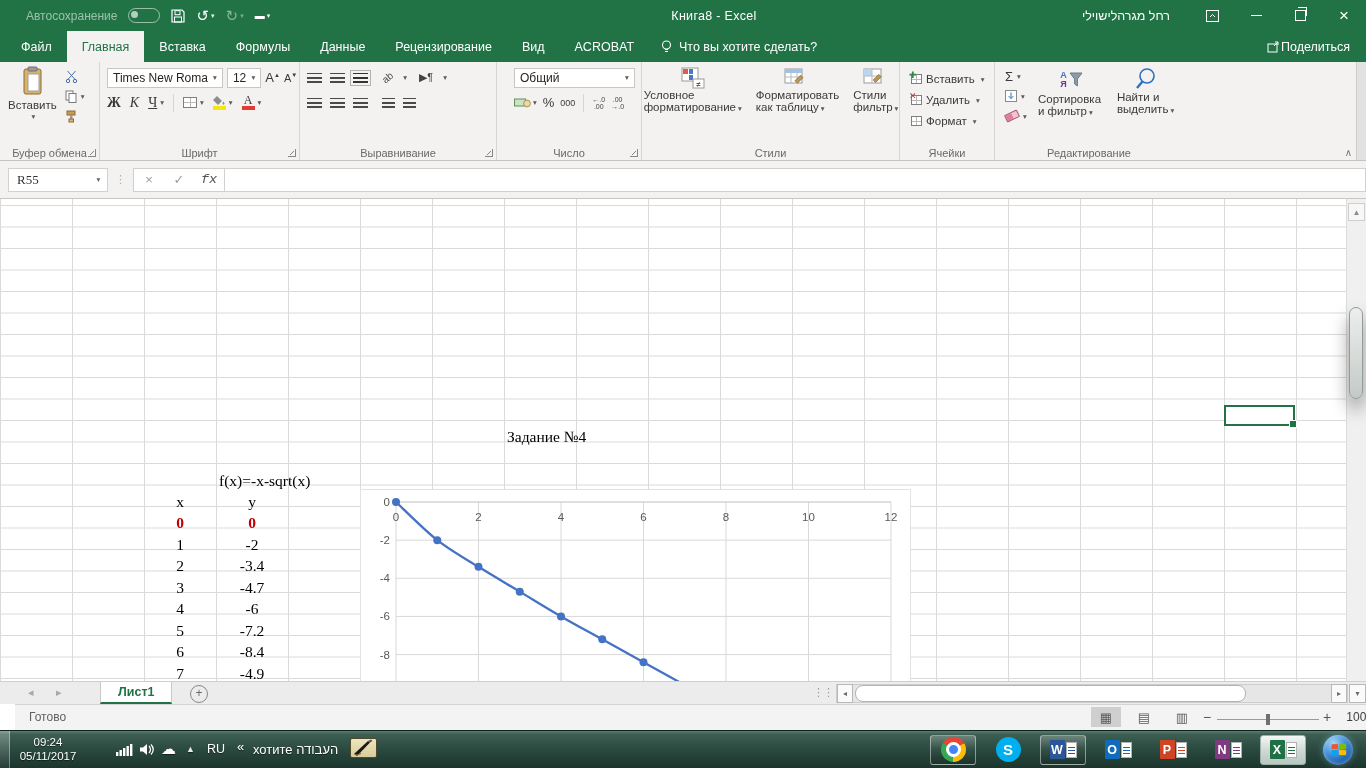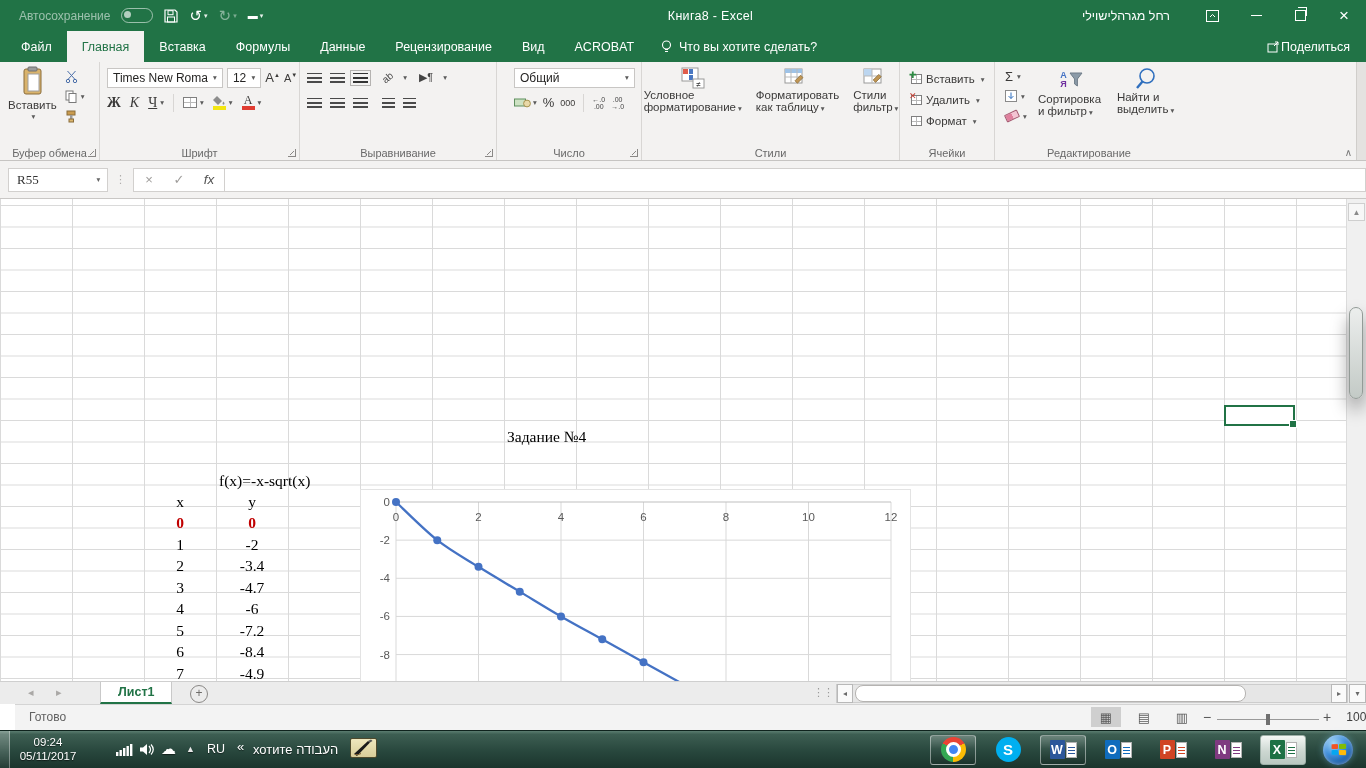--- a/index.html
+++ b/index.html
@@ -2,21 +2,21 @@
 <html style="--hl: #c00000;"><head>
 <meta charset="utf-8">
 <style>
   html,body{margin:0;padding:0}
   body{width:1366px;height:768px;overflow:hidden;position:relative;background:#fff;
        font-family:"Liberation Sans","DejaVu Sans",sans-serif;font-size:12px;color:#333;
        -webkit-font-smoothing:antialiased}
   
   #titlebar{position:absolute;left:0;top:0;width:1366px;height:31px;background:#217346;
             display:flex;align-items:center;color:#fff}
-  .qat{display:flex;align-items:flex-end;gap:11px;padding-left:19px;width:320px;flex:none}
+  .qat{display:flex;align-items:flex-end;gap:11px;padding-left:26px;width:320px;flex:none}
   .autosave{color:rgba(255,255,255,.55);font-size:12px}
   .toggle{width:30px;height:13px;border:1px solid rgba(255,255,255,.55);border-radius:8px;position:relative;flex:none}
   .toggle .knob{position:absolute;left:2px;top:2px;width:7px;height:7px;border-radius:50%;background:rgba(255,255,255,.65)}
   .qbtn{display:flex;align-items:flex-end;color:#fff;font-size:15px;line-height:15px}
   .qbtn .dd{font-size:7px;margin-left:2px;opacity:.9}
   .dim{opacity:.45}
   .wtitle{flex:1;text-align:center;font-size:12.5px;letter-spacing:.3px}
   .wright{display:flex;align-items:center;height:100%;flex:none}
   .uname{margin-right:20px;font-size:12.5px}
   .wbtn{width:44px;height:100%;display:flex;align-items:center;justify-content:center}
@@ -66,21 +66,21 @@
   #ribbon-right-strip{position:absolute;right:0;top:0;width:9px;height:98px;background:#e4e2e0;border-left:1px solid #d0cecb}
   
   #fbar{position:absolute;left:0;top:161px;width:1366px;height:38px;background:#f3f2f1;
         border-bottom:1px solid #c9c7c5;display:flex;align-items:center;box-sizing:border-box}
   #namebox{margin-left:8px;width:100px;height:24px;background:#fff;border:1px solid #d2d0ce;display:flex;align-items:center;box-sizing:border-box}
   #namebox .val{flex:1;padding-left:8px;font-size:13px;color:#333;font-family:"Liberation Serif",serif}
   #namebox .nb-dd{width:17px;height:100%;display:flex;align-items:center;justify-content:center;font-size:7.5px;color:#666}
   .fdots{color:#b0aeac;margin:0 7px;font-size:11px}
   #fxbtns{display:flex;background:#fff;border:1px solid #d2d0ce;height:24px;align-items:center;box-sizing:border-box}
   #fxbtns span{width:30px;text-align:center;color:#9e9c9a;font-size:13px}
-  #fxbtns .fx{font-family:Liberation Sans, sans-serif;font-style:italic;color:#555;font-size:13.5px}
+  #fxbtns .fx{font-family:Liberation Mono, monospace;font-style:italic;color:#555;font-size:13.5px}
   #finput{flex:1;height:24px;background:#fff;border:1px solid #d2d0ce;border-left:none;margin-right:0;box-sizing:border-box}
   
   #grid{position:absolute;left:0;top:199px;width:1346px;height:482px;background:#fff;
     background-image:linear-gradient(to right,#dadada 1px,transparent 1px),
                      linear-gradient(to bottom,#dadada 1px,transparent 1px);
     background-size:72px 21.5px;background-position:0 6px;overflow:hidden}
   .cell{position:absolute;width:72px;height:21px;display:flex;align-items:center;justify-content:center;
         font-family:"Liberation Serif","DejaVu Serif",serif;font-size:15.5px;color:#000}
   .cell.hl{color:var(--hl,#c00000);font-weight:bold}
   .freecell{position:absolute;font-family:"Liberation Serif","DejaVu Serif",serif;font-size:15.5px;color:#000;height:21px;display:flex;align-items:center}

